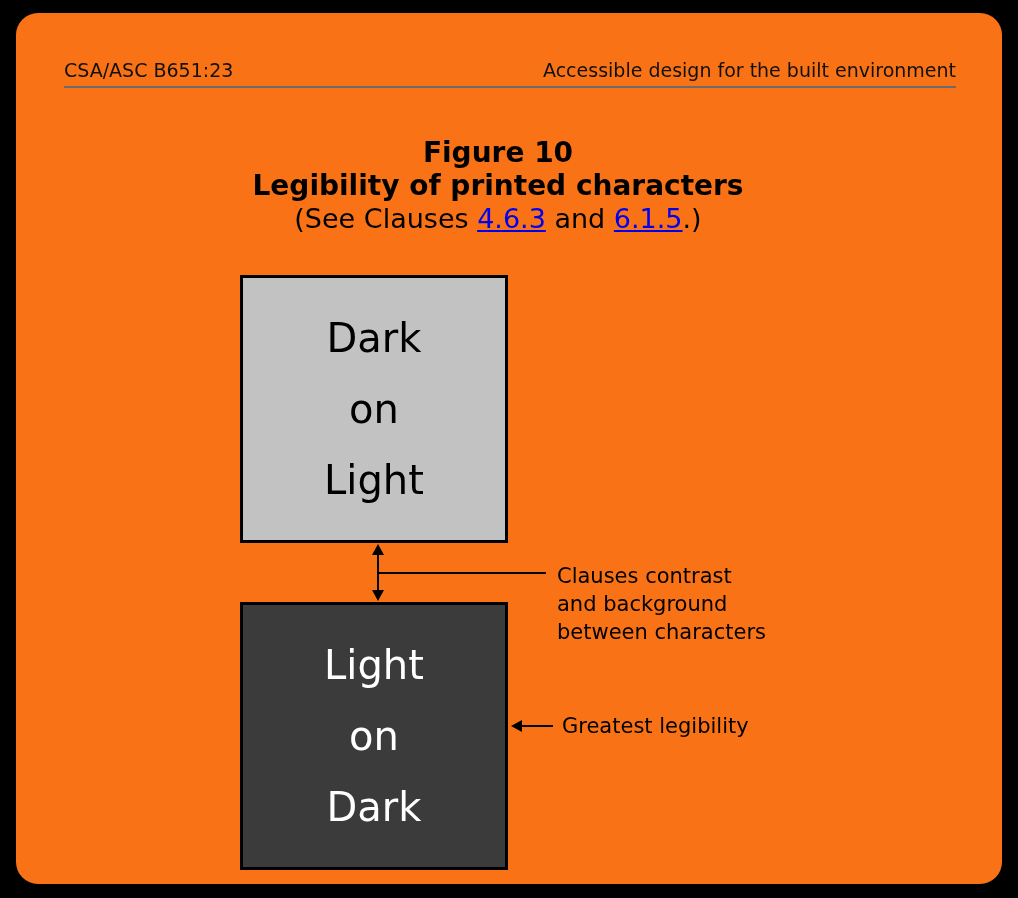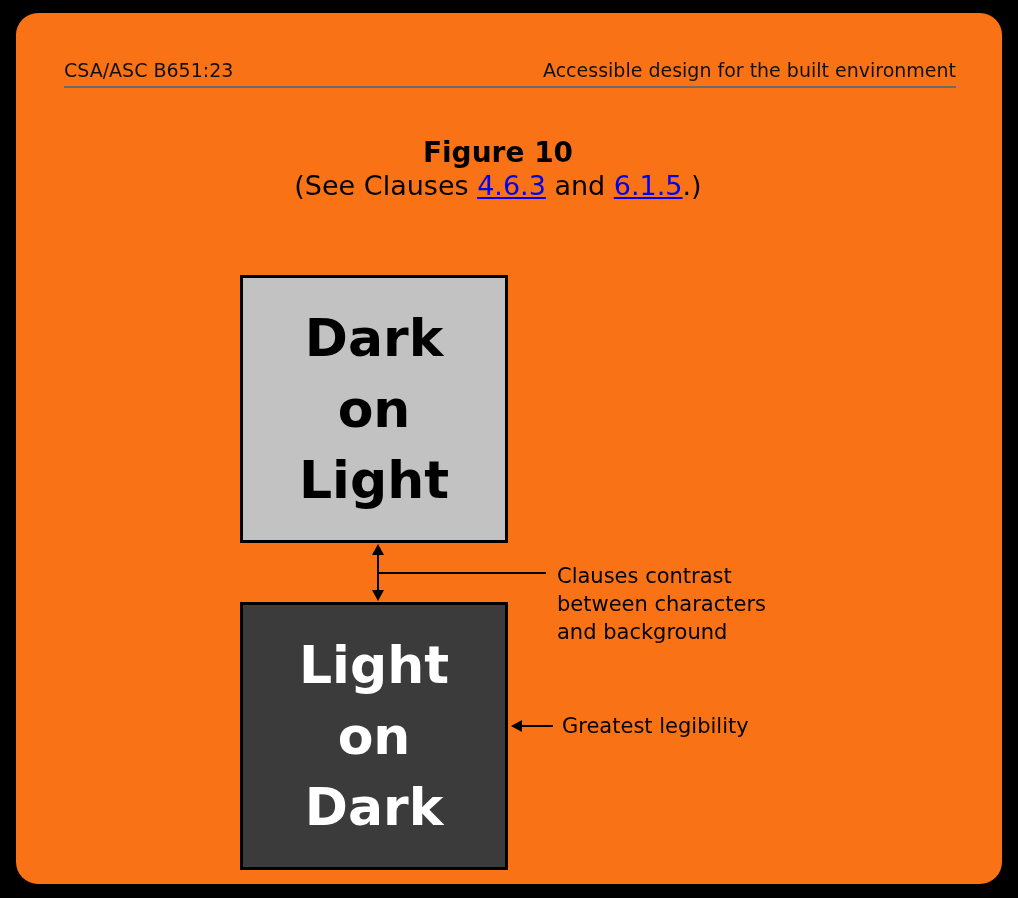--- a/index.html
+++ b/index.html
@@ -84,23 +84,23 @@
     top: 262px;
     background: #c2c2c2;
     color: #000000;
   }
   .box-dark {
     top: 589px;
     background: #3b3b3b;
     color: #ffffff;
   }
   .box-text {
-    font-size: 52px;
+    font-size: 40px;
     line-height: 71px;
-    font-weight: bold;
+    font-weight: normal;
   }
   
   .v-arrow-shaft {
     position: absolute;
     left: 361px;
     top: 535px;
     width: 2px;
     height: 50px;
     background: #000000;
   }
@@ -175,20 +175,21 @@
   <div class="page">
 
     <div class="header-row">
       <span>CSA/ASC B651:23</span>
       <span>Accessible design for the built environment</span>
     </div>
     <div class="header-rule"></div>
 
     <div class="title-block">
       <div class="title-line">Figure 10</div>
+      <div class="title-line">Legibility of printed characters</div>
       <div class="see-line"><span>(See Clauses </span><span class="see-link">4.6.3</span><span> and </span><span class="see-link">6.1.5</span><span>.)</span></div>
     </div>
 
     <div class="demo-box box-light">
       <div class="box-text">
         <div>Dark</div>
         <div>on</div>
         <div>Light</div>
       </div>
     </div>
@@ -204,22 +205,22 @@
     <div>
       <div class="arrowhead-up"></div>
       <div class="v-arrow-shaft"></div>
       <div class="arrowhead-down"></div>
     </div>
 
     <div class="leader-line"></div>
 
     <div class="contrast-label">
       <div>Clauses contrast</div>
+      <div>and background</div>
       <div>between characters</div>
-      <div>and background</div>
     </div>
 
     <div>
       <div class="arrowhead-left"></div>
       <div class="h-arrow-shaft"></div>
     </div>
 
     <div class="legibility-label">Greatest legibility</div>
 
   </div>

